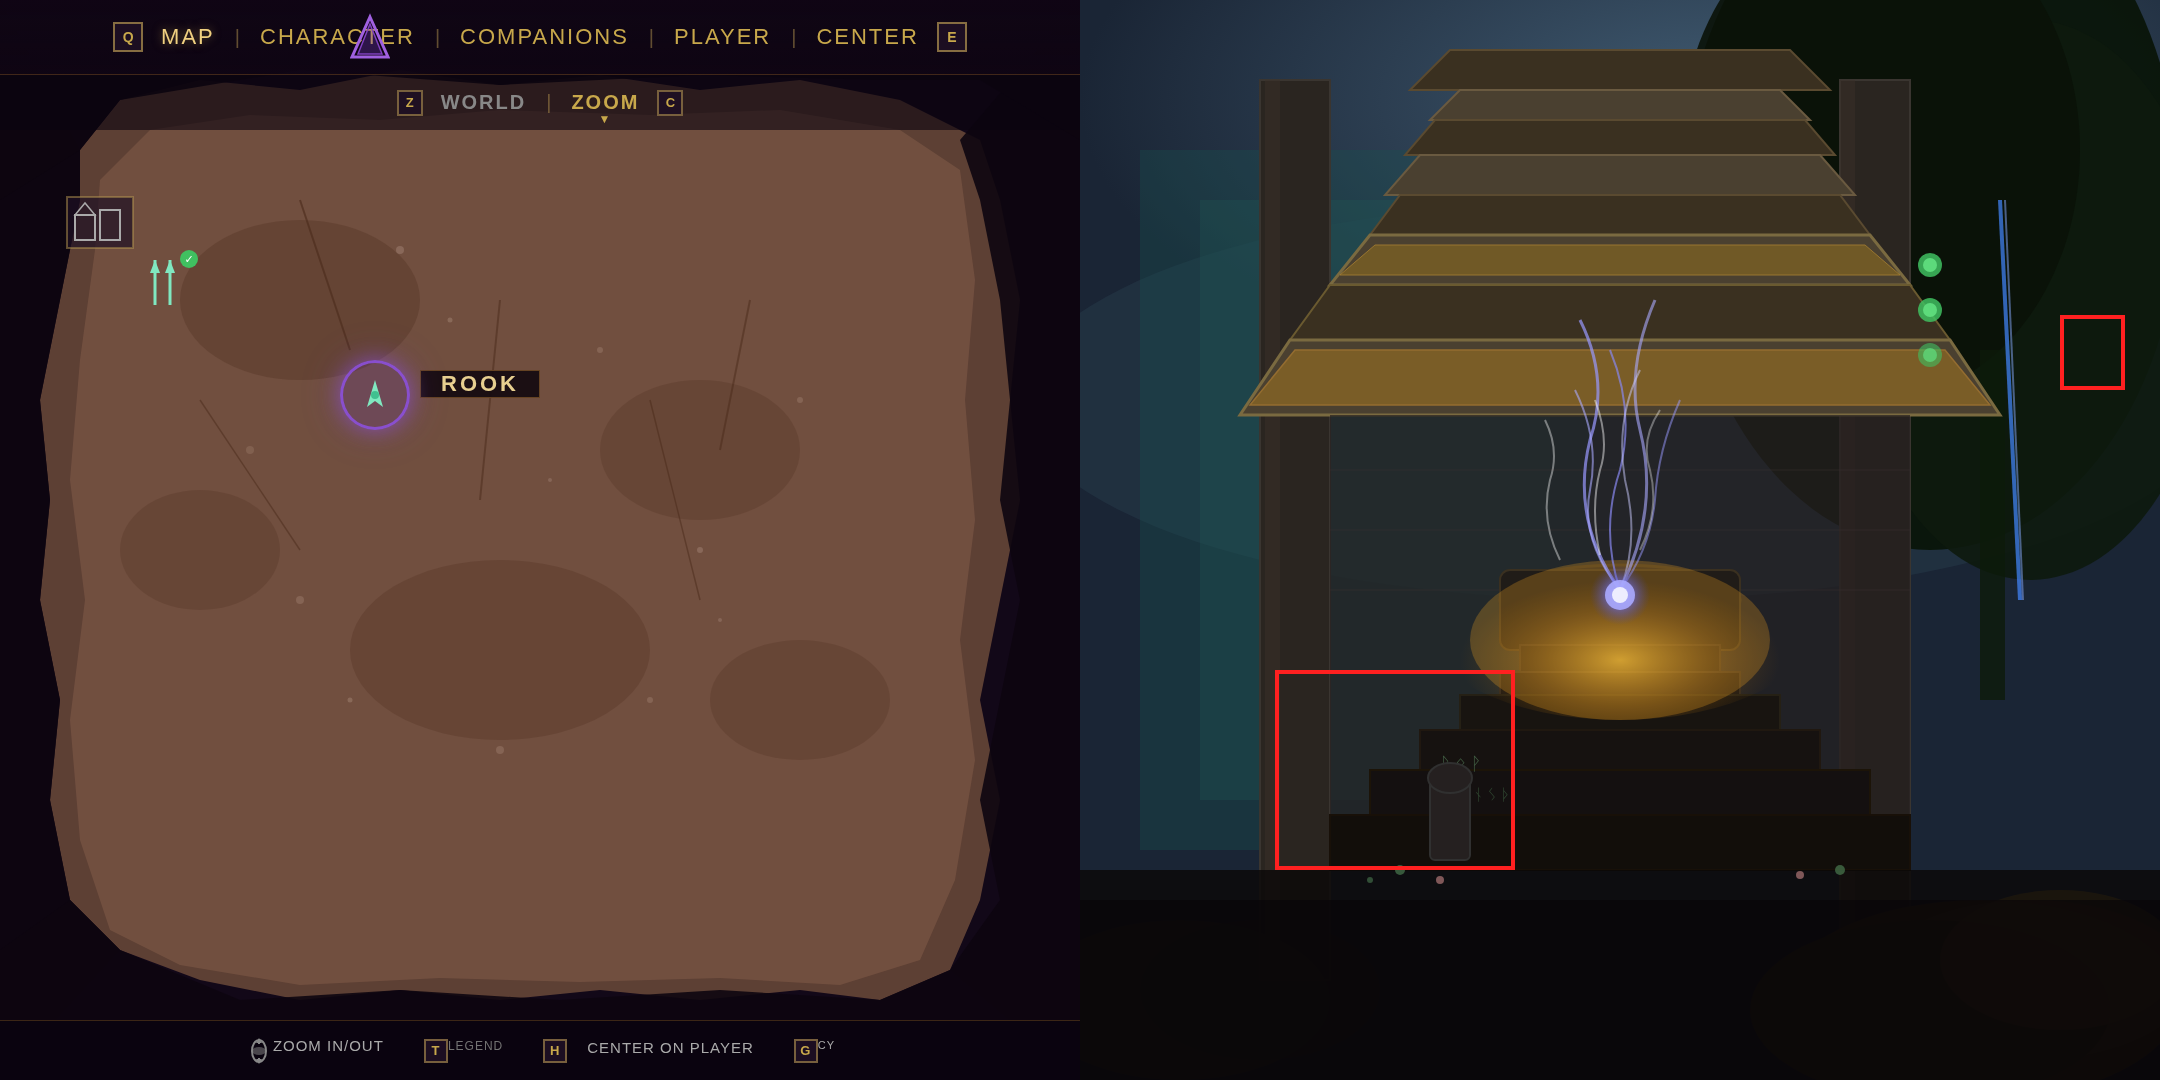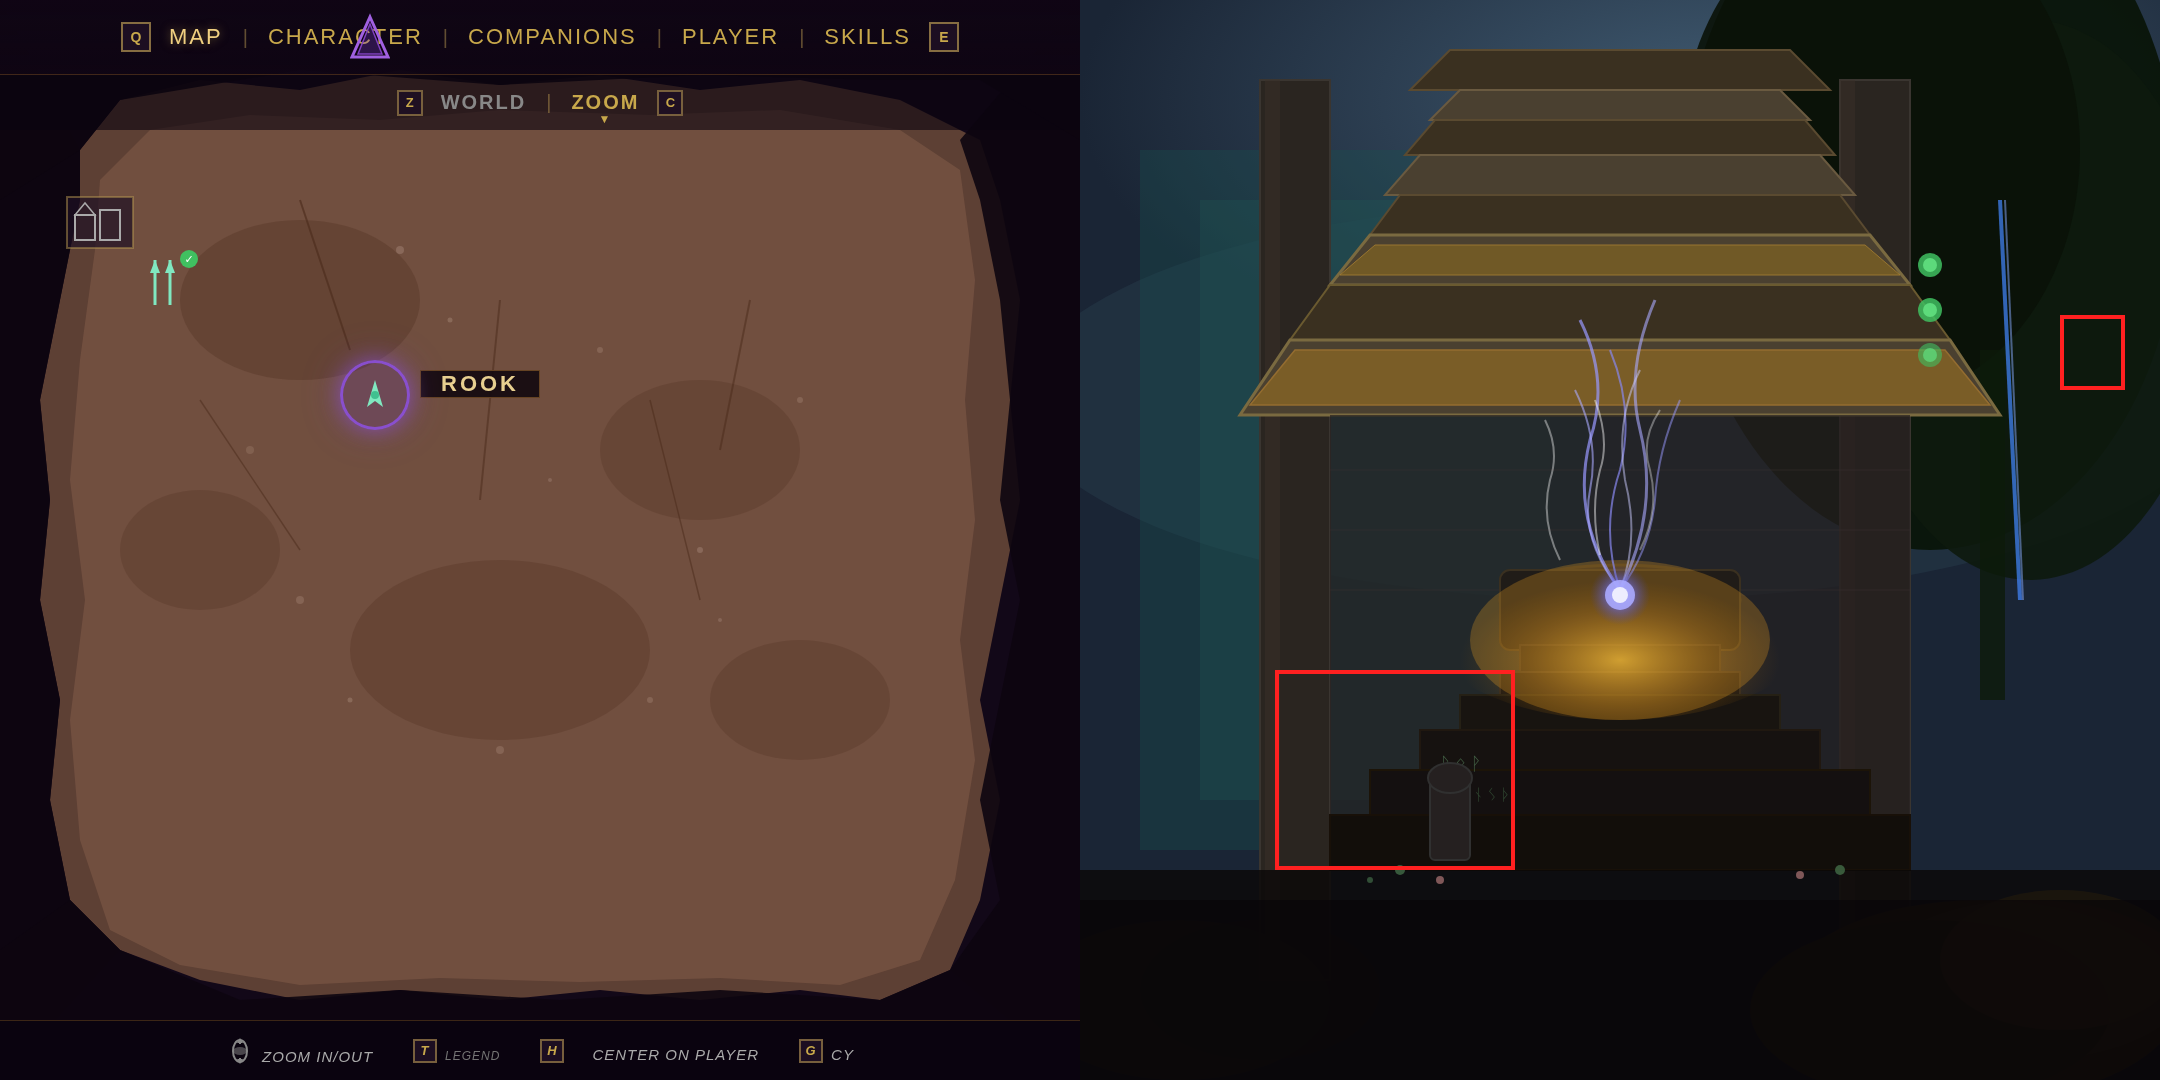--- a/index.html
+++ b/index.html
@@ -120,26 +120,25 @@
       border-top: 1px solid rgba(180,120,40,0.3);
       display: flex;
       align-items: center;
       justify-content: center;
       gap: 40px;
       z-index: 10;
     }
 
     .bottom-action {
       display: flex;
-      align-items: flex-end;
-      gap: 8px;
+      align-items: flex-start;
+      gap: 0;
       color: #aaa;
       font-size: 16px;
       letter-spacing: 1px;
-      font-style: italic;
     }
 
     .bottom-action .action-icon {
       width: 28px;
       height: 28px;
       display: flex;
       align-items: center;
       justify-content: center;
     }
 
@@ -355,21 +354,21 @@
     <span class="nav-separator">|</span>
     <div class="nav-item">
       <span>COMPANIONS</span>
     </div>
     <span class="nav-separator">|</span>
     <div class="nav-item">
       <span>PLAYER</span>
     </div>
     <span class="nav-separator">|</span>
     <div class="nav-item">
-      <span>SKILLS</span>
+      <span>CENTER</span>
     </div>
     <div class="nav-key" style="margin-left:8px;">
       <span>E</span>
     </div>
   </div>
 
   <div id="map-type-nav">
     <div class="map-type-key">
       <span>Z</span>
     </div>
@@ -450,21 +449,21 @@
       <div class="key-badge">
         <span>H</span>
       </div>
       <span style="color:#aaa; font-size:15px; letter-spacing:1px;margin-left:20px;">CENTER ON PLAYER</span>
     </div>
 
     <div class="bottom-action">
       <div class="key-badge">
         <span>G</span>
       </div>
-      <span style="color:#aaa; font-size:15px; letter-spacing:1px;">CY</span>
+      <span style="color:#aaa; font-size:11px; letter-spacing:1px;">CY</span>
     </div>
   </div>
 </div>
 
 <div id="right-panel">
 
   <svg id="scene-svg" viewBox="0 0 1080 1080" xmlns="http://www.w3.org/2000/svg">
 
     <defs>
       <radialGradient id="skyGrad" cx="60%" cy="20%" r="60%">

